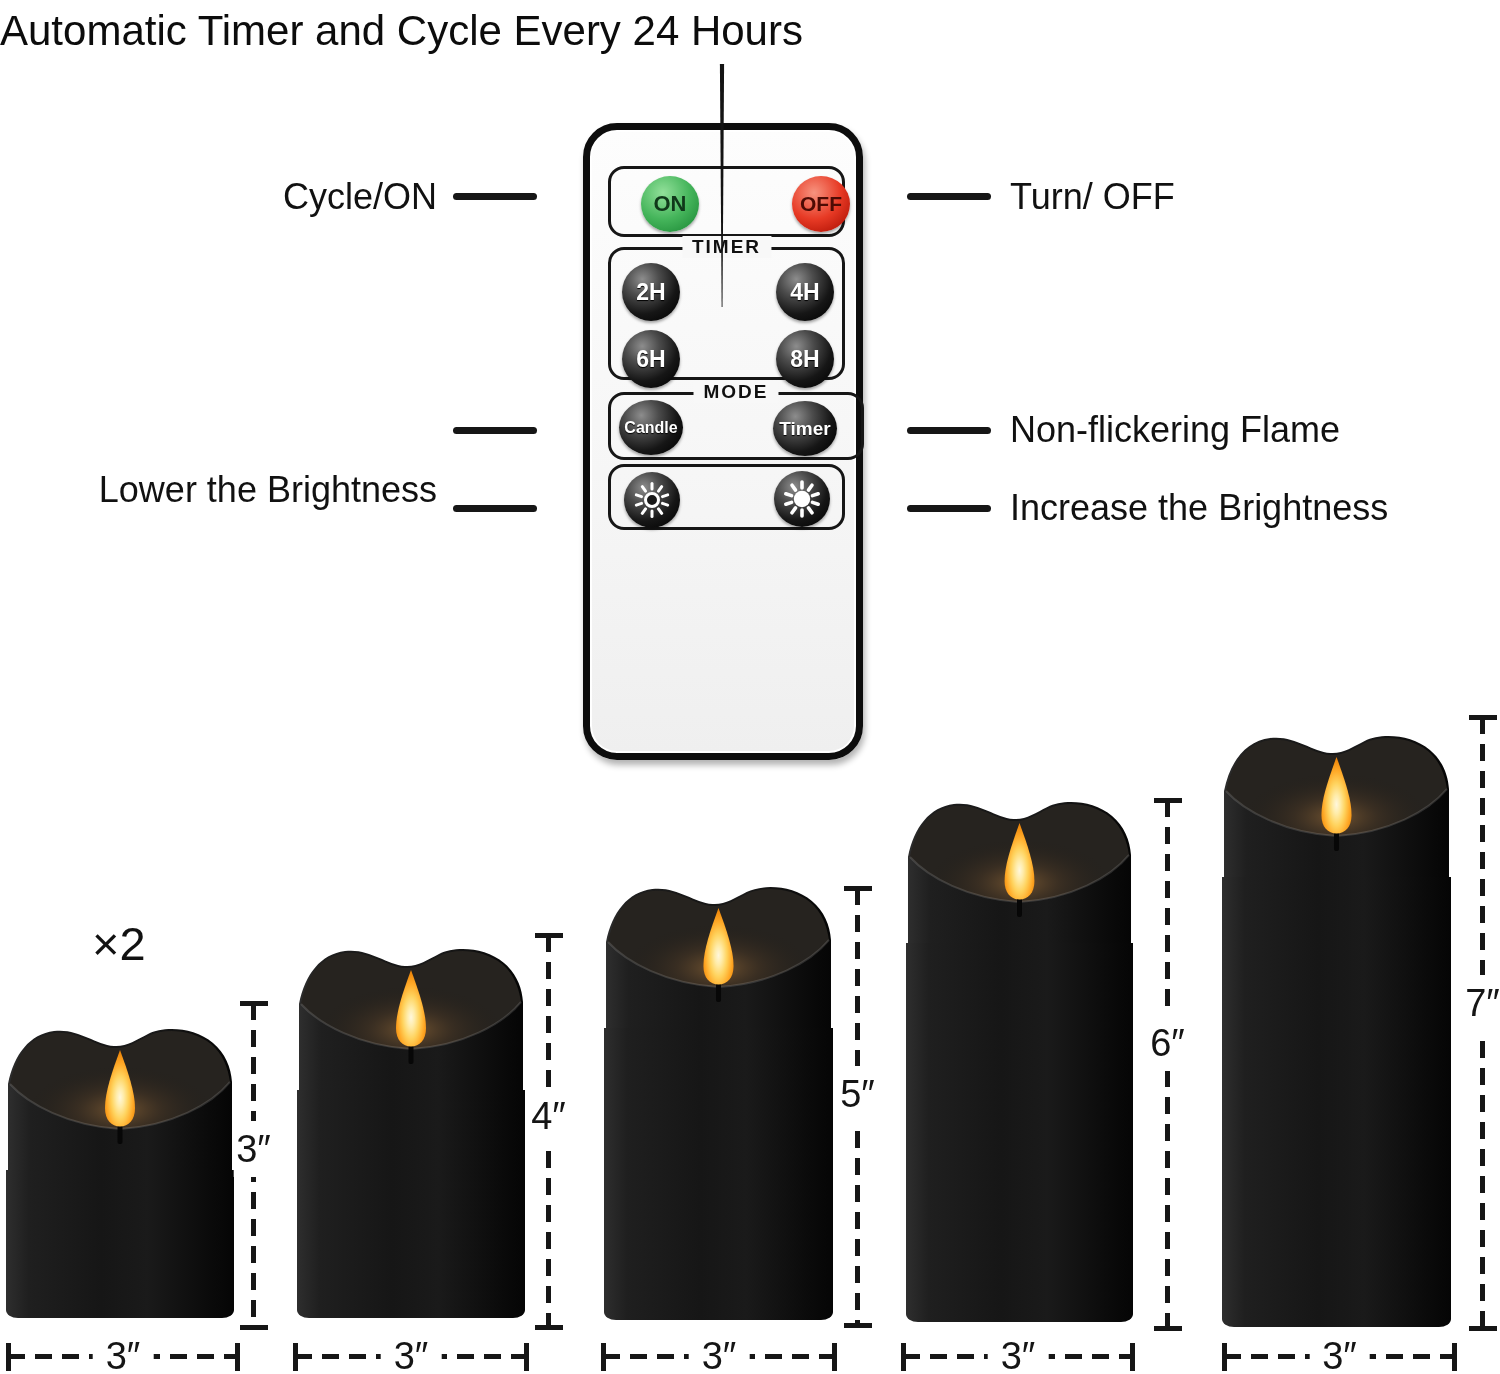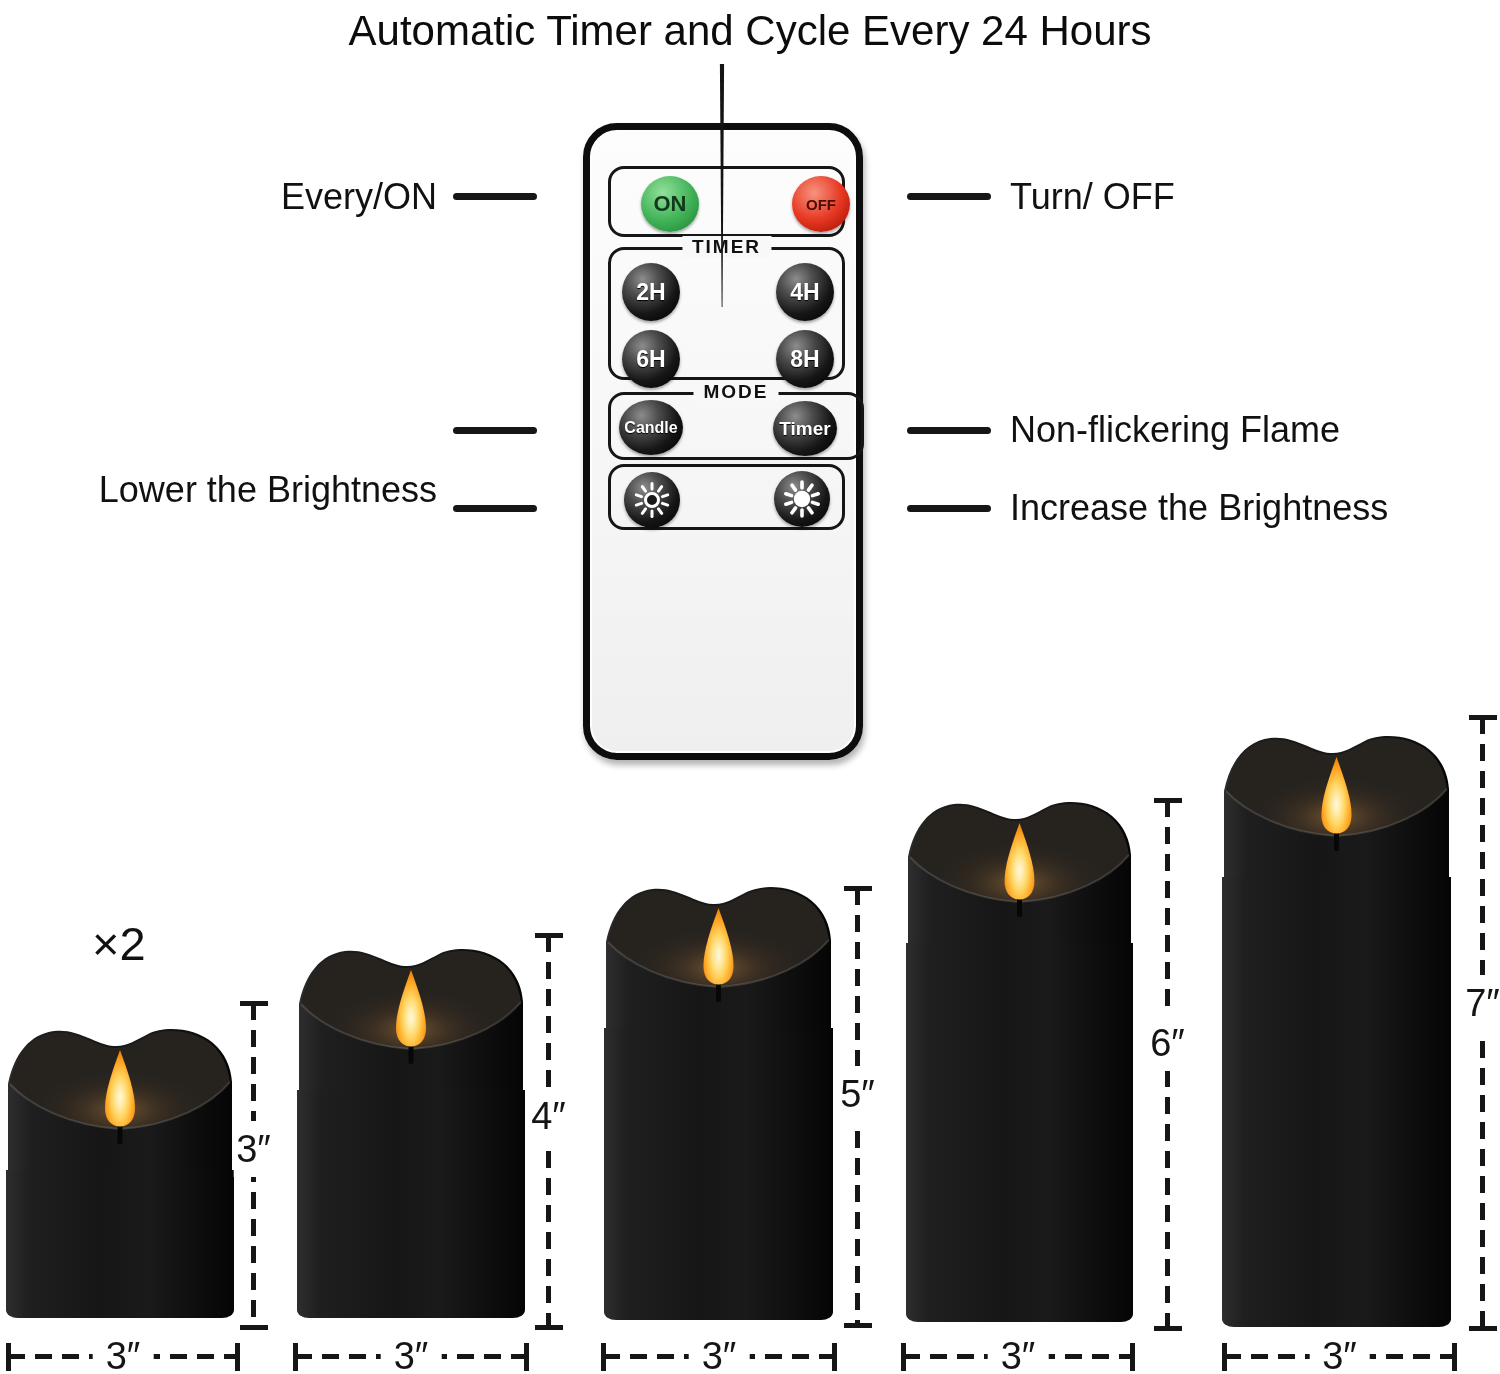--- a/index.html
+++ b/index.html
@@ -1,20 +1,20 @@
 <!DOCTYPE html>
 <html><head>
 <meta charset="utf-8">
 <style>
   html,body{margin:0;padding:0;background:#ffffff;}
   #stage{position:relative;width:1500px;height:1374px;background:#ffffff;overflow:hidden;
          font-family:"Liberation Sans","DejaVu Sans",sans-serif;color:#141414;}
 
   
-  .title{position:absolute;left:0;right:0;top:6px;text-align:center;font-size:42px;line-height:50px;color:#0c0c0c;}
+  .title{position:absolute;left:0;right:0;top:6px;text-align:left;font-size:42px;line-height:50px;color:#0c0c0c;}
   .pointer{position:absolute;left:719px;top:64px;width:6px;height:243px;background:#141414;z-index:6;
            clip-path:polygon(15% 0,85% 0,58% 100%,44% 100%);}
 
   
   .co{position:absolute;font-size:36px;line-height:44px;white-space:nowrap;color:#111;}
   .co-l{right:1063px;text-align:right;}
   .co-r{left:1010px;text-align:left;}
   .conn{position:absolute;width:84px;height:7px;background:#161616;border-radius:4px;}
 
   
@@ -106,21 +106,21 @@
     </defs>
   </svg>
 
   <div class="title">Automatic Timer and Cycle Every 24 Hours</div>
   <div class="pointer"></div>
 
   <div class="remote">
 
     <div class="rsec" style="left:18px;top:36px;width:237px;height:71px;">
       <div class="btn btn-on" style="left:30px;top:7px;width:58px;height:56px;font-size:22px;">ON</div>
-      <div class="btn btn-off" style="left:181px;top:7px;width:58px;height:56px;font-size:15px;">OFF</div>
+      <div class="btn btn-off" style="left:181px;top:7px;width:58px;height:56px;font-size:21px;">OFF</div>
     </div>
 
     <div class="rsec" style="left:18px;top:117px;width:237px;height:133px;">
       <span class="legend">TIMER</span>
       <div class="btn btn-dark" style="left:11px;top:13px;width:58px;height:58px;font-size:23px;">2H</div>
       <div class="btn btn-dark" style="left:165px;top:13px;width:58px;height:58px;font-size:23px;">4H</div>
       <div class="btn btn-dark" style="left:11px;top:80px;width:58px;height:58px;font-size:23px;">6H</div>
       <div class="btn btn-dark" style="left:165px;top:80px;width:58px;height:58px;font-size:23px;">8H</div>
     </div>
 
@@ -161,21 +161,21 @@
             <line x1="20" y1="3" x2="20" y2="9" transform="rotate(252 20 20)"></line>
             <line x1="20" y1="3" x2="20" y2="9" transform="rotate(288 20 20)"></line>
             <line x1="20" y1="3" x2="20" y2="9" transform="rotate(324 20 20)"></line>
           </g>
           <circle cx="20" cy="20" r="8.2" fill="#ffffff"></circle>
         </svg>
       </div>
     </div>
   </div>
 
-  <div class="co co-l" style="top:175px;">Every/ON</div>
+  <div class="co co-l" style="top:175px;">Cycle/ON</div>
   <div class="conn" style="left:453px;top:193px;"></div>
   <div class="conn" style="left:907px;top:193px;"></div>
   <div class="co co-r" style="top:175px;">Turn/ OFF</div>
 
   <div class="conn" style="left:453px;top:427px;"></div>
   <div class="conn" style="left:907px;top:427px;"></div>
   <div class="co co-r" style="top:408px;">Non-flickering Flame</div>
 
   <div class="co co-l" style="top:468px;text-align:center;">Lower the Brightness</div>
   <div class="conn" style="left:453px;top:505px;"></div>

